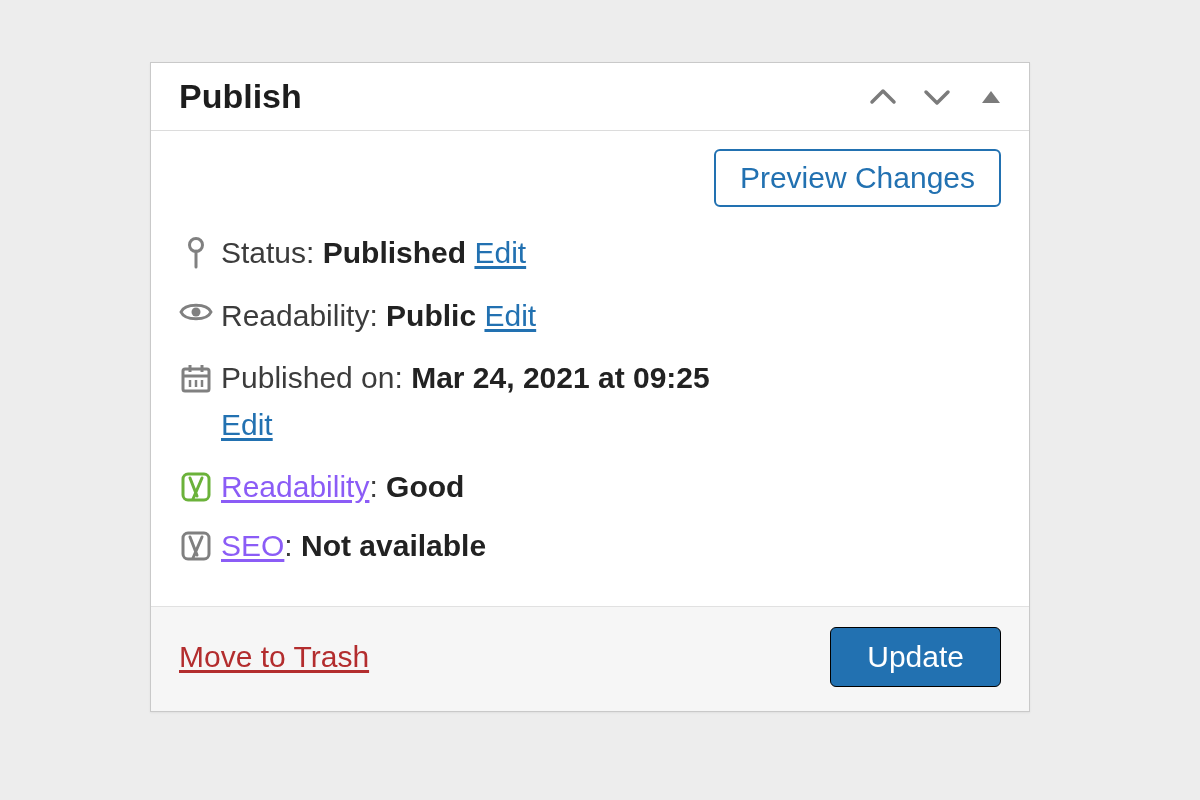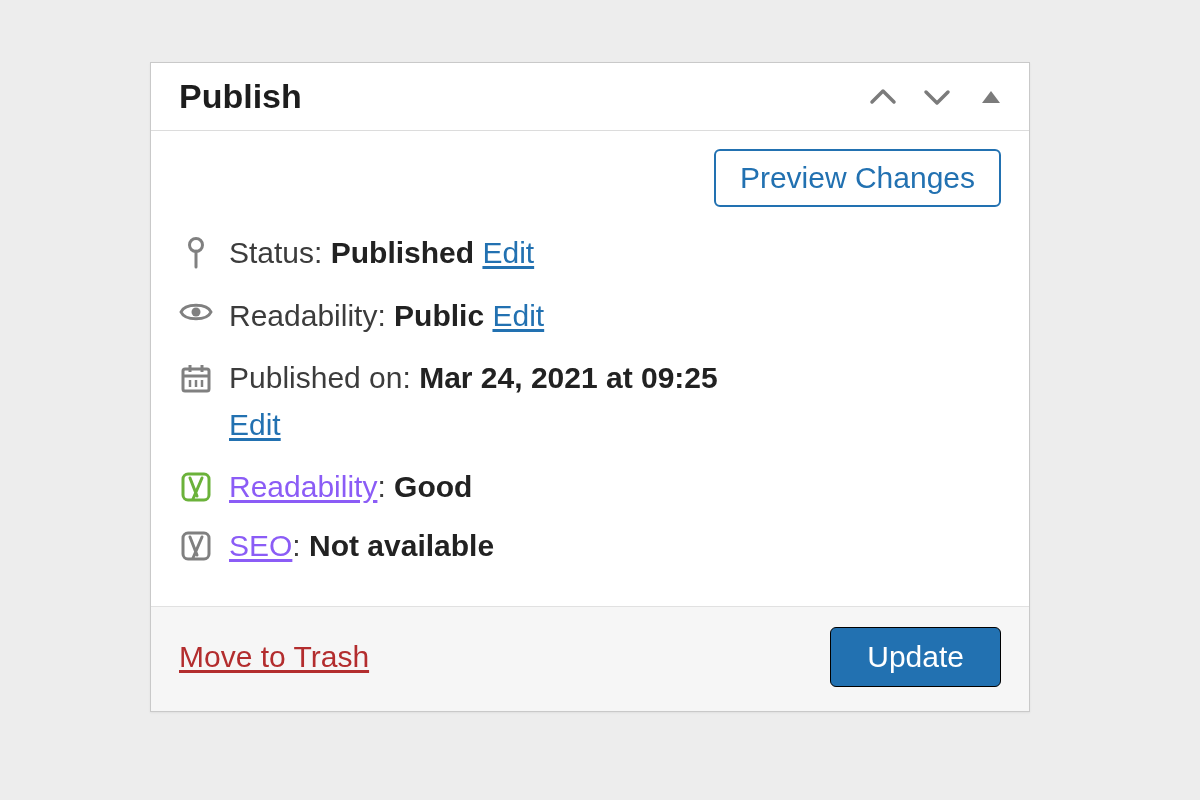--- a/index.html
+++ b/index.html
@@ -55,21 +55,21 @@
     background: #fff;
     color: #2271b1;
     font-size: 30px;
     font-weight: 400;
     padding: 10px 24px;
     cursor: pointer;
   }
   .meta-row {
     display: flex;
     align-items: flex-start;
-    gap: 16px;
+    gap: 8px;
     font-size: 30px;
     color: #3c3c3c;
     margin-bottom: 22px;
     line-height: 1.35;
     flex-wrap: wrap;
   }
   .meta-row .icon-slot {
     width: 34px;
     flex: 0 0 34px;
     display: inline-flex;

